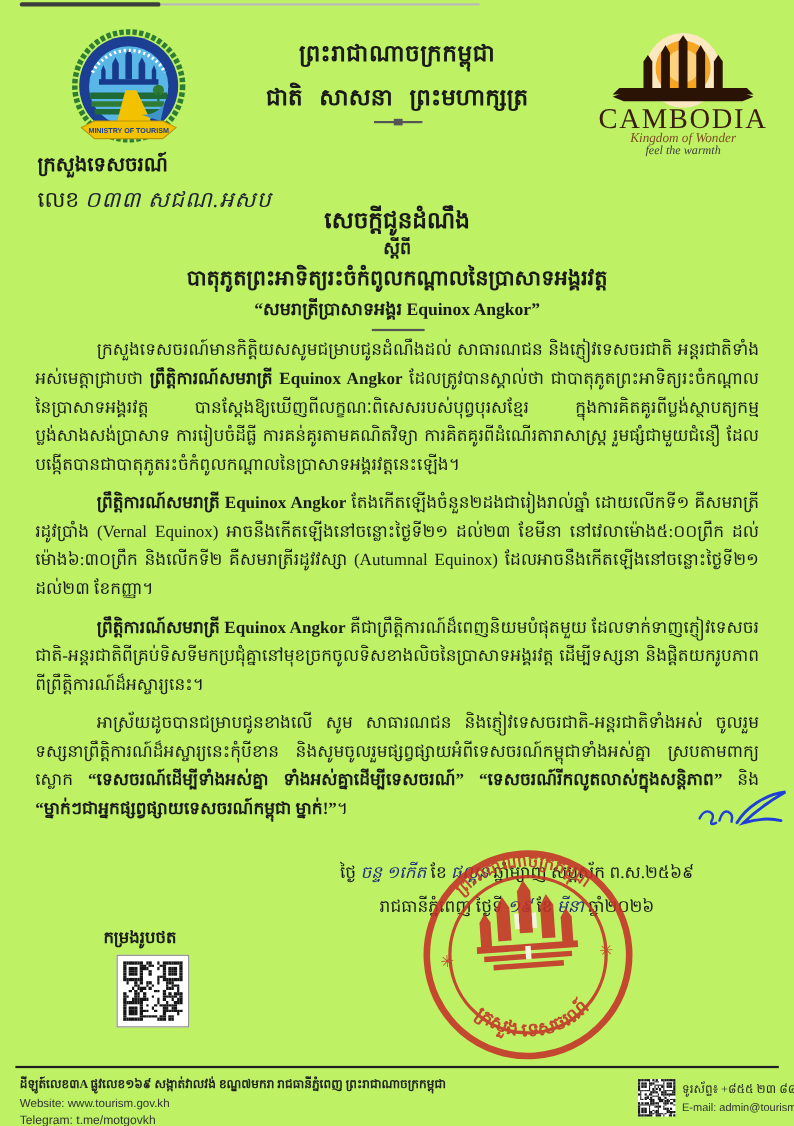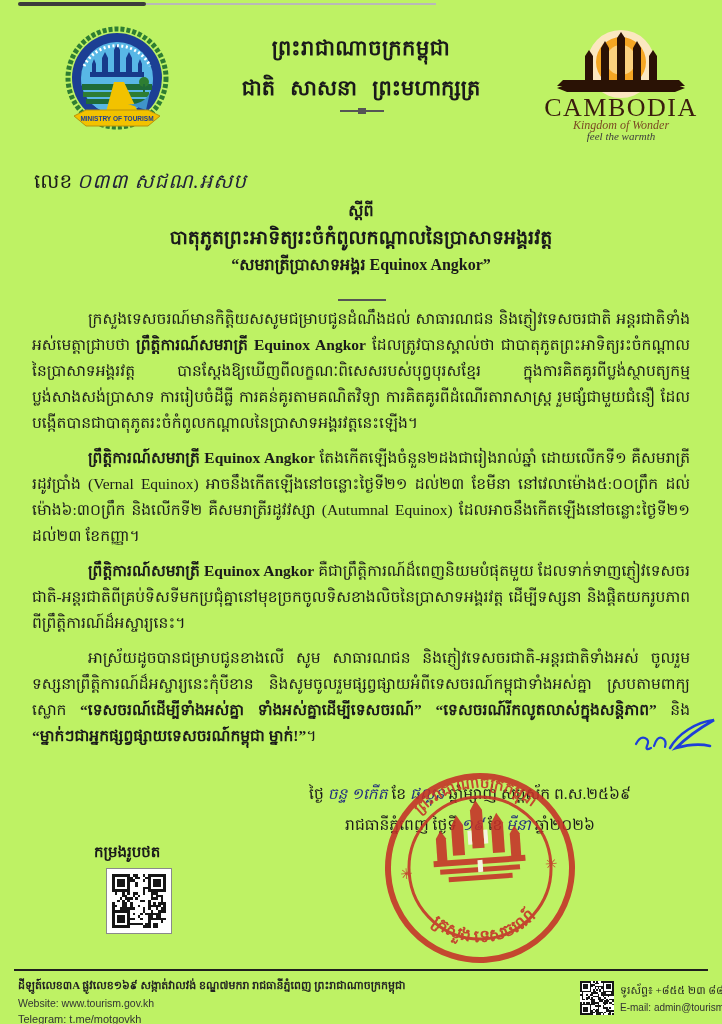--- a/index.html
+++ b/index.html
@@ -24,21 +24,21 @@
   .header-divider { left:340px; top:110px; width:44px; height:2px; background:#555; }
   .header-divider:before { content:""; position:absolute; left:18px; top:-2px; width:8px; height:6px; background:#555; }
 
   .ministry-name { left:34px; top:137px; font-size:18px; font-weight:bold; }
   .ref-line { left:34px; top:168px; font-size:20px; }
   .handwrite { font-style:italic; color:#21213a; letter-spacing:1px; }
 
   
   .title-block { left:0; top:186px; width:722px; text-align:center; line-height:1.35; }
   .t1 { font-size:21px; font-weight:bold; }
-  .t2 { font-size:16px; font-weight:bold; margin-top:14px; }
+  .t2 { font-size:16px; font-weight:bold; margin-top:2px; }
   .t3 { font-size:19px; font-weight:bold; margin-top:3px; }
   .t4 { font-size:16px; font-weight:bold; margin-top:4px; }
   .title-divider { left:338px; top:299px; width:48px; height:2px; background:#555; }
 
   
   .body-block { left:32px; top:306px; width:658px; font-size:15.5px; line-height:26px; text-align:justify; }
   .para { margin:0 0 9px 0; text-indent:56px; }
 
   
   .date-block { left:240px; top:778px; width:460px; text-align:center; font-size:15.5px; line-height:31px; }
@@ -126,26 +126,28 @@
       <polygon points="52,26 56,20 60,26 60,50 52,50"></polygon>
       <polygon points="116,26 120,20 124,26 124,50 116,50"></polygon>
       <path d="M30 50 h116 l6 6 h-128 Z"></path>
       <path d="M24 58 l8 -3 h112 l8 3 l-10 4 h-108 Z"></path>
     </g>
     <text x="88" y="86" text-anchor="middle" font-family="Liberation Serif, serif" font-size="26" letter-spacing="1.5" fill="#3a1d0e" id="cambodia-title">CAMBODIA</text>
     <text x="88" y="99" text-anchor="middle" font-family="Liberation Serif, serif" font-size="12" font-style="italic" fill="#7a4a22" id="cambodia-tagline">Kingdom of Wonder</text>
     <text x="88" y="110" text-anchor="middle" font-family="Liberation Serif, serif" font-size="11" font-style="italic" fill="#3c3c3c" id="cambodia-subtagline">feel the warmth</text>
   </svg>
 
+  <div class="abs ministry-name khmer">ក្រសួងទេសចរណ៍</div>
   <div class="abs ref-line khmer">
     <span>លេខ</span>
     <span class="handwrite">០៣៣ សជណ.អសប</span>
   </div>
 
   <div class="abs title-block khmer">
+    <div class="t1">សេចក្ដីជូនដំណឹង</div>
     <div class="t2">ស្ដីពី</div>
     <div class="t3">បាតុភូតព្រះអាទិត្យរះចំកំពូលកណ្ដាលនៃប្រាសាទអង្គរវត្ត</div>
     <div class="t4">“សមរាត្រីប្រាសាទអង្គរ Equinox Angkor”</div>
   </div>
   <div class="abs title-divider"></div>
 
   <div class="abs body-block khmer" id="body-paragraphs">
       <p class="para"><span>ក្រសួងទេសចរណ៍មានកិត្តិយសសូមជម្រាបជូនដំណឹងដល់ សាធារណជន និងភ្ញៀវទេសចរជាតិ អន្តរជាតិទាំងអស់មេត្តាជ្រាបថា </span><span class="b">ព្រឹត្តិការណ៍សមរាត្រី Equinox Angkor</span><span> ដែលត្រូវបានស្គាល់ថា ជាបាតុភូតព្រះអាទិត្យរះចំកណ្ដាលនៃប្រាសាទអង្គរវត្ត បានស្ដែងឱ្យឃើញពីលក្ខណៈពិសេសរបស់បុព្វបុរសខ្មែរ ក្នុងការគិតគូរពីប្លង់ស្ថាបត្យកម្ម ប្លង់សាងសង់ប្រាសាទ ការរៀបចំដីធ្លី ការគន់គូរតាមគណិតវិទ្យា ការគិតគូរពីដំណើរតារាសាស្ត្រ រួមផ្សំជាមួយជំនឿ ដែលបង្កើតបានជាបាតុភូតរះចំកំពូលកណ្ដាលនៃប្រាសាទអង្គរវត្តនេះឡើង។</span></p>
       <p class="para"><span class="b">ព្រឹត្តិការណ៍សមរាត្រី Equinox Angkor</span><span> តែងកើតឡើងចំនួន២ដងជារៀងរាល់ឆ្នាំ ដោយលើកទី១ គឺសមរាត្រីរដូវប្រាំង (Vernal Equinox) អាចនឹងកើតឡើងនៅចន្លោះថ្ងៃទី២១ ដល់២៣ ខែមីនា នៅវេលាម៉ោង៥:០០ព្រឹក ដល់ម៉ោង៦:៣០ព្រឹក និងលើកទី២ គឺសមរាត្រីរដូវវស្សា (Autumnal Equinox) ដែលអាចនឹងកើតឡើងនៅចន្លោះថ្ងៃទី២១ ដល់២៣ ខែកញ្ញា។</span></p>
       <p class="para"><span class="b">ព្រឹត្តិការណ៍សមរាត្រី Equinox Angkor</span><span> គឺជាព្រឹត្តិការណ៍ដ៏ពេញនិយមបំផុតមួយ ដែលទាក់ទាញភ្ញៀវទេសចរជាតិ-អន្តរជាតិពីគ្រប់ទិសទីមកប្រជុំគ្នានៅមុខច្រកចូលទិសខាងលិចនៃប្រាសាទអង្គរវត្ត ដើម្បីទស្សនា និងផ្តិតយករូបភាពពីព្រឹត្តិការណ៍ដ៏អស្ចារ្យនេះ។</span></p>

